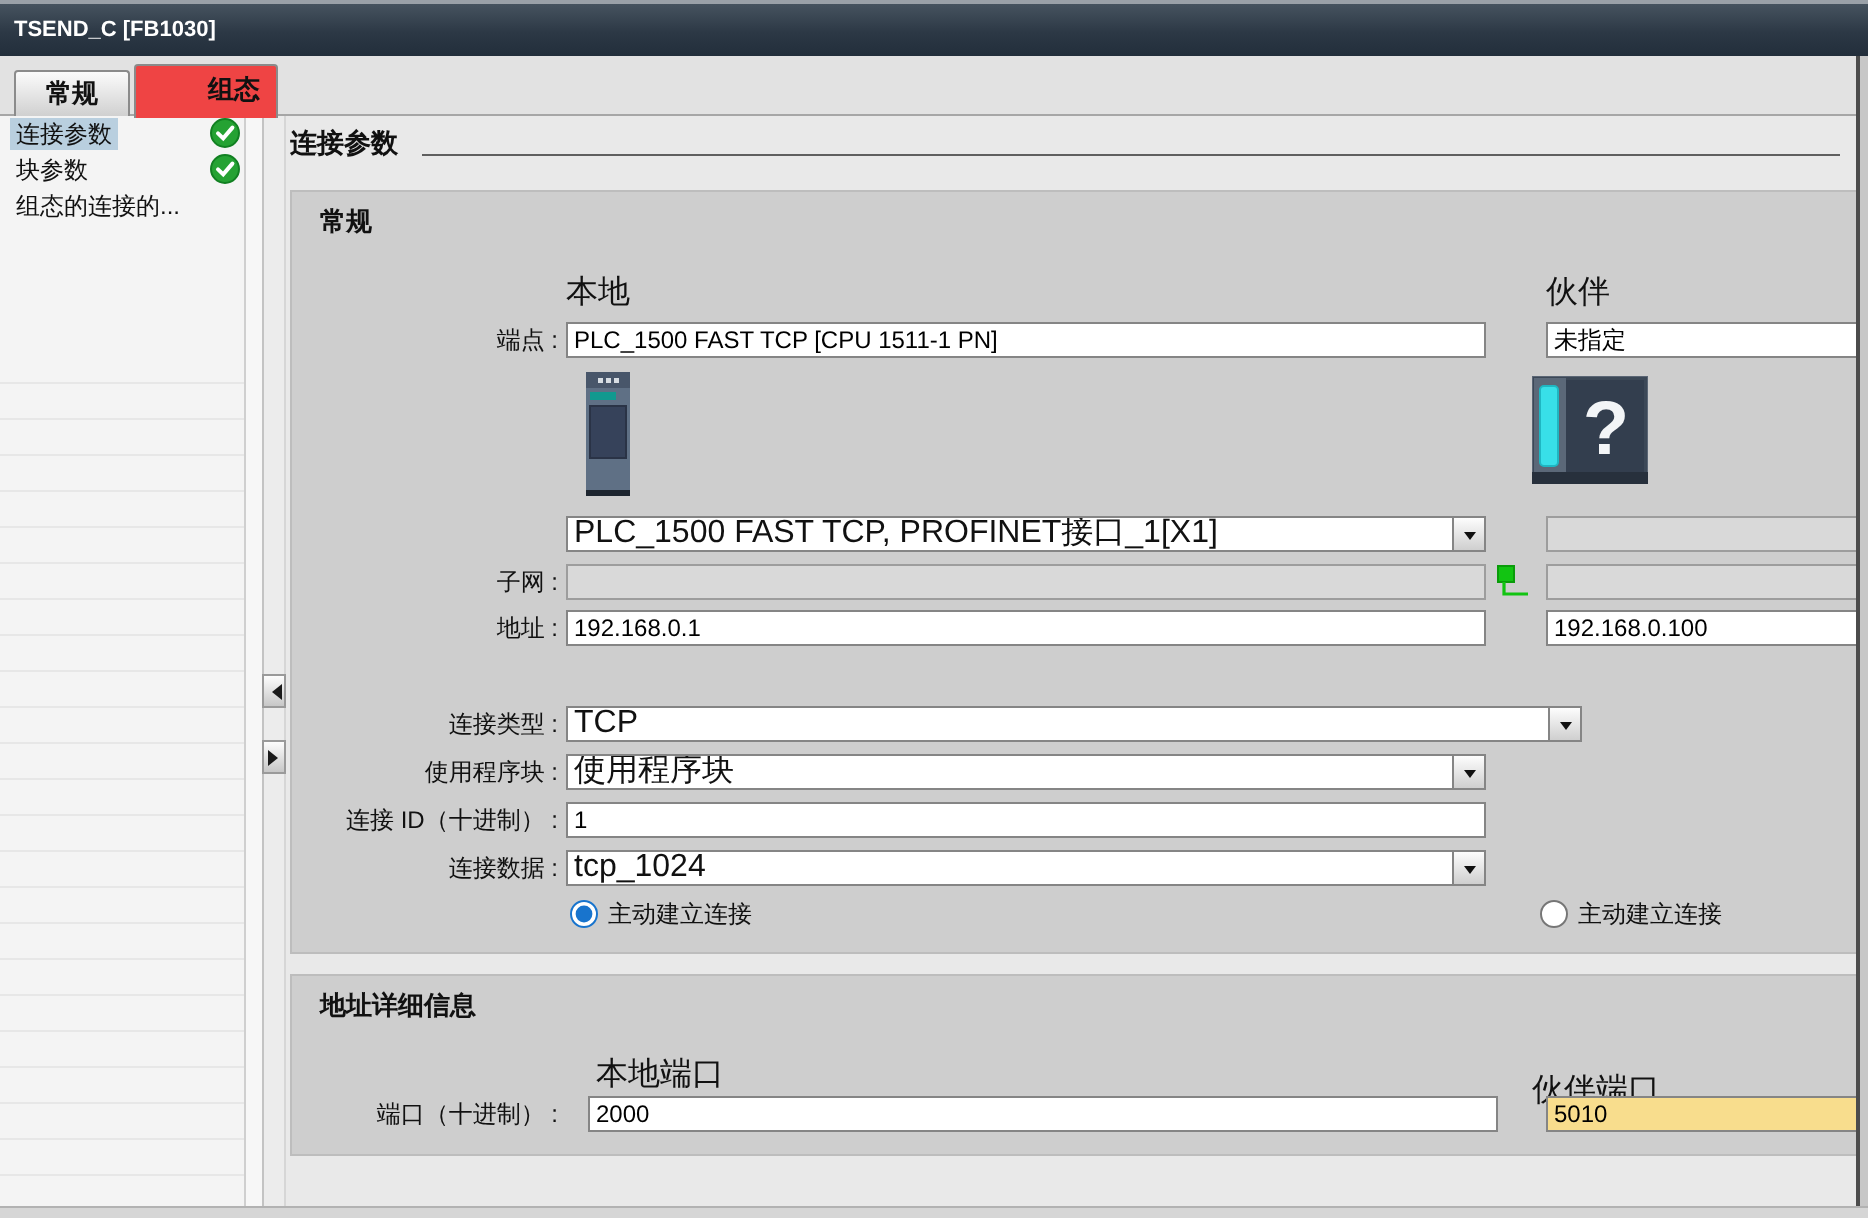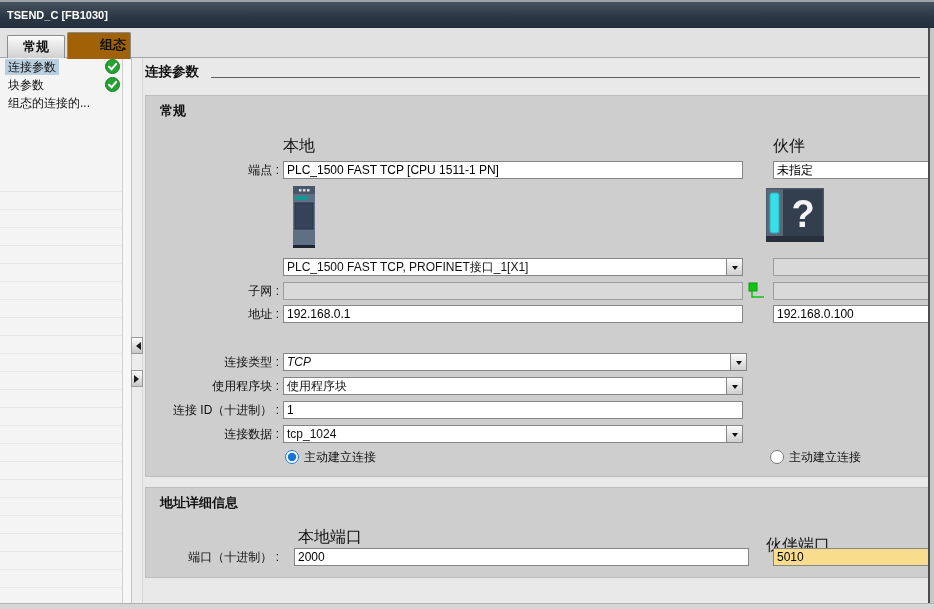--- a/index.html
+++ b/index.html
@@ -9,21 +9,21 @@
   .topedge{position:absolute;left:0;top:0;width:934px;height:2px;background:#9aa1a8;}
   .titlebar{position:absolute;left:0;top:2px;width:934px;height:26px;
             background:linear-gradient(180deg,#46535f 0%,#2c3845 55%,#222e3b 100%);
             color:#fff;font-weight:bold;font-size:11px;line-height:26px;padding-left:7px;box-sizing:border-box;}
   
   .tabrow{position:absolute;left:0;top:28px;width:934px;height:30px;background:#e2e2e2;border-bottom:1px solid #a6a6a6;box-sizing:border-box;}
   .tab{position:absolute;text-align:center;font-weight:bold;font-size:13px;
        border:1px solid #8b8b8b;border-bottom:none;border-radius:2px 2px 0 0;box-sizing:border-box;cursor:default;}
   .tab.inactive{left:7px;top:7px;width:58px;height:23px;line-height:21px;
        background:linear-gradient(#fbfbfb,#d0d0d0);}
-  .tab.active{left:67px;top:4px;width:64px;height:27px;line-height:24px;background:#a16207;z-index:3;padding-left:28px;}
+  .tab.active{left:67px;top:4px;width:72px;height:27px;line-height:24px;background:#ef4444;z-index:3;padding-left:28px;}
   
   .sidebar{position:absolute;left:0;top:58px;width:122px;height:551px;background:#f4f4f4;}
   .side-item{position:relative;height:18px;line-height:18px;padding-left:5px;white-space:nowrap;}
   .side-item .lbl{padding:1px 3px;}
   .side-item.selected .lbl{background:#b9cfdf;}
   .side-filler{position:absolute;left:0;top:116px;width:122px;height:435px;
        background:repeating-linear-gradient(180deg,#f4f4f4 0px,#f4f4f4 17px,#e7e7e7 17px,#e7e7e7 18px);}
   .check{position:absolute;right:2px;top:1px;width:15px;height:15px;}
   .scrollstrip{position:absolute;left:122px;top:58px;width:10px;height:551px;background:#f7f7f7;
        border-left:1px solid #cfcfcf;border-right:1px solid #c3c3c3;box-sizing:border-box;}
@@ -43,21 +43,21 @@
   .panel-heading{position:absolute;left:14px;top:6px;font-weight:bold;font-size:13px;}
   .col-label{position:absolute;font-size:16px;}
   .rowlabel{position:absolute;left:0;width:133px;text-align:right;font-size:12px;line-height:18px;white-space:nowrap;}
   .field{position:absolute;height:18px;background:#fff;border:1px solid #858585;
          font-family:"Liberation Sans",sans-serif;font-size:12px;line-height:16px;padding:0 3px;
          box-sizing:border-box;color:#000;}
   input.field{outline:none;}
   .field.disabled{background:#d9d9d9;border-color:#9d9d9d;}
   .field.hl{background:#f8dd8d;}
   .combo{position:absolute;height:18px;background:#fff;border:1px solid #858585;box-sizing:border-box;display:flex;}
-  .combo .txt{flex:1;font-size:12px;line-height:16px;padding:0 3px;white-space:nowrap;overflow:hidden;}
+  .combo .txt{flex:1;font-size:16px;line-height:16px;padding:0 3px;white-space:nowrap;overflow:hidden;}
   .combo .btn{width:15px;border-left:1px solid #858585;background:linear-gradient(#fdfdfd,#cfcfcf);
          display:flex;align-items:center;justify-content:center;}
   .combo .btn i{width:0;height:0;border:3.5px solid transparent;border-top:4.5px solid #111;margin-top:4px;}
   .radio-wrap{position:absolute;display:flex;align-items:center;height:16px;}
   .radio-wrap input{width:14px;height:14px;margin:0 5px 0 0;accent-color:#1874cd;}
   .imgbox{position:absolute;}
   
   .right-edge{position:absolute;left:928px;top:28px;width:6px;height:581px;background:#c7c7c7;border-left:2px solid #4c4c4c;box-sizing:border-box;}
   .bottom-strip{position:absolute;left:0;top:603px;width:934px;height:6px;background:#d6d6d6;border-top:1px solid #b2b2b2;box-sizing:border-box;}
 </style>
@@ -151,21 +151,21 @@
       <rect x="1" y="1" width="8" height="8" fill="#12c412" stroke="#0a9c0a" stroke-width="1"></rect>
       <path d="M4 9 V15 H16" stroke="#12c412" stroke-width="1.6" fill="none"></path>
     </svg>
     <div class="field disabled" style="left:627px;top:186px;width:156px;"></div>
 
     <div class="rowlabel" style="top:209px;">地址 :</div>
     <input class="field" style="left: 137px; top: 209px; width: 460px;" value="192.168.0.1">
     <input class="field" style="left: 627px; top: 209px; width: 156px;" value="192.168.0.100">
 
     <div class="rowlabel" style="top:257px;">连接类型 :</div>
-    <div class="combo" style="left:137px;top:257px;width:464px;font-style:italic;">
+    <div class="combo" style="left:137px;top:257px;width:508px;">
       <span class="txt">TCP</span>
       <span class="btn">
           <i></i>
         </span>
     </div>
 
     <div class="rowlabel" style="top:281px;">使用程序块 :</div>
     <div class="combo" style="left:137px;top:281px;width:460px;">
       <span class="txt">使用程序块</span>
       <span class="btn">

